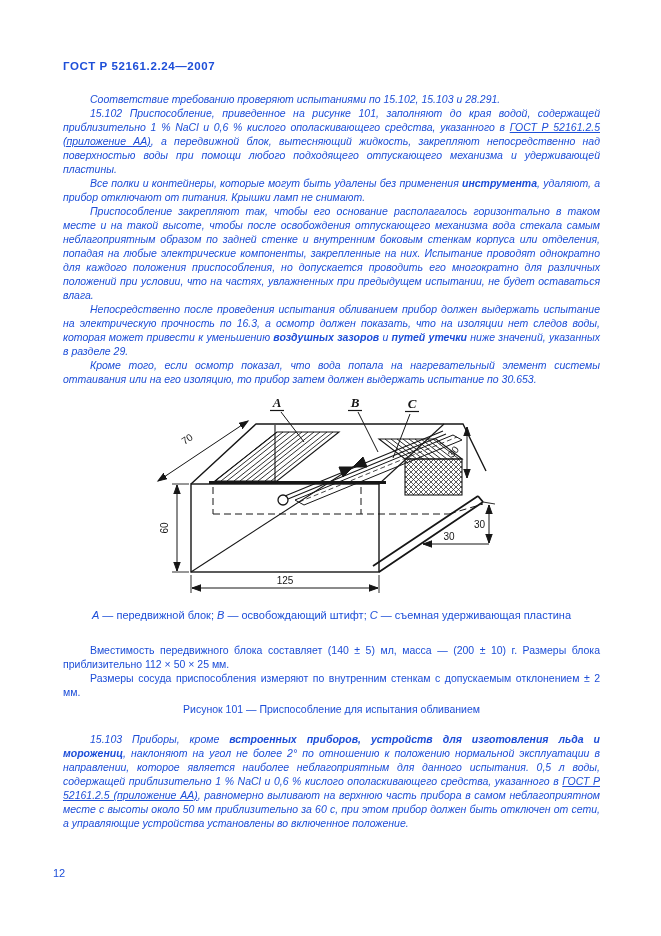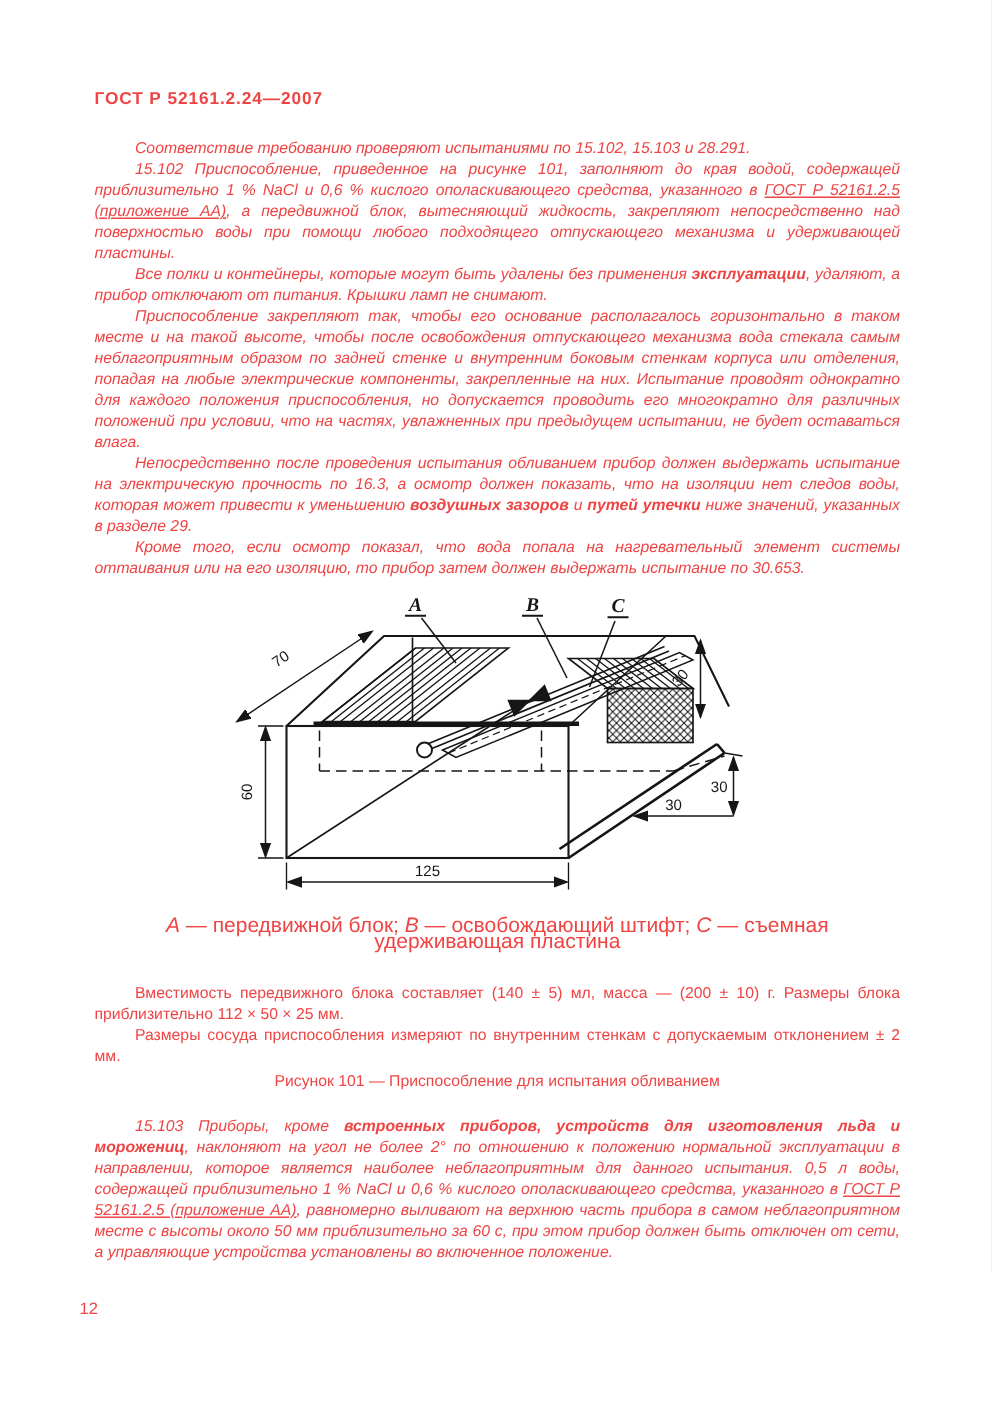--- a/index.html
+++ b/index.html
@@ -1,26 +1,26 @@
 <!DOCTYPE html>
 <html><head>
 <meta charset="utf-8">
 <style>
   html,body{margin:0;padding:0;background:#e8e8e8;}
   .page{position:relative;width:661px;height:936px;background:#ffffff;
-        font-family:"Liberation Sans",sans-serif;color:#ef4444;overflow:hidden;margin:0 auto;}
+        font-family:"Liberation Sans",sans-serif;color:#1d4ed8;overflow:hidden;margin:0 auto;}
   .header{position:absolute;left:63px;top:60px;font-size:11.5px;font-weight:bold;letter-spacing:0.6px;}
   .content{position:absolute;left:63px;top:92px;width:537px;}
   .para{margin:0;font-size:10.5px;line-height:14px;text-align:justify;text-indent:27px;}
   .it{font-style:italic;}
   .b{font-weight:bold;}
   .u{text-decoration:underline;}
   .figwrap{margin-top:6px;text-align:center;}
   .figwrap svg{position:relative;left:14px;}
-  .legend{margin:2px 0 0 0;font-size:14px;text-align:center;text-indent:0;line-height:11px;}
+  .legend{margin:2px 0 0 0;font-size:11px;text-align:center;text-indent:0;line-height:11px;}
   .legend .li{font-style:italic;}
   .note1{margin-top:22px;}
   .caption{margin:3px 0 16px 0;text-align:center;text-indent:0;font-size:10.5px;line-height:14px;}
   .pagenum{position:absolute;left:53px;top:867px;font-size:11px;}
   
   .fig line,.fig path,.fig rect,.fig polygon,.fig circle{stroke:#161616;}
   .fig .dim{font:10px "Liberation Sans",sans-serif;fill:#161616;stroke:none;}
   .fig .lbl{font:italic bold 13px "Liberation Serif",serif;fill:#161616;stroke:none;}
 </style>
 </head>
@@ -30,21 +30,21 @@
 
   <div class="header">ГОСТ  Р  52161.2.24—2007</div>
 
   <div class="content">
 
 
     <p class="para it">Соответствие требованию проверяют испытаниями по 15.102, 15.103 и 28.291.</p>
 
     <p class="para it"><span>15.102 Приспособление, приведенное на рисунке 101, заполняют до края водой, содержащей приблизительно 1 % NaCl и 0,6 % кислого ополаскивающего средства, указанного в </span><span class="u">ГОСТ Р 52161.2.5 (приложение АА)</span><span>, а передвижной блок, вытесняющий жидкость, закрепляют непосредственно над поверхностью воды при помощи любого подходящего отпускающего механизма и удерживающей пластины.</span></p>
 
-    <p class="para it"><span>Все полки и контейнеры, которые могут быть удалены без применения </span><span class="b">эксплуатации</span><span>, удаляют, а прибор отключают от питания. Крышки ламп не снимают.</span></p>
+    <p class="para it"><span>Все полки и контейнеры, которые могут быть удалены без применения </span><span class="b">инструмента</span><span>, удаляют, а прибор отключают от питания. Крышки ламп не снимают.</span></p>
 
     <p class="para it">Приспособление закрепляют так, чтобы его основание располагалось горизонтально в таком месте и на такой высоте, чтобы после освобождения отпускающего механизма вода стекала самым неблагоприятным образом по задней стенке и внутренним боковым стенкам корпуса или отделения, попадая на любые электрические компоненты, закрепленные на них. Испытание проводят однократно для каждого положения приспособления, но допускается проводить его многократно для различных положений при условии, что на частях, увлажненных при предыдущем испытании, не будет оставаться влага.</p>
 
     <p class="para it"><span>Непосредственно после проведения испытания обливанием прибор должен выдержать испытание на электрическую прочность по 16.3, а осмотр должен показать, что на изоляции нет следов воды, которая может привести к уменьшению </span><span class="b">воздушных зазоров</span><span> и </span><span class="b">путей утечки</span><span> ниже значений, указанных в разделе 29.</span></p>
 
     <p class="para it">Кроме того, если осмотр показал, что вода попала на нагревательный элемент системы оттаивания или на его изоляцию, то прибор затем должен выдержать испытание по 30.653.</p>
 
     <div class="figwrap">
       <svg class="fig" width="430" height="212" viewBox="0 0 430 212" xmlns="http://www.w3.org/2000/svg">
         <defs>

